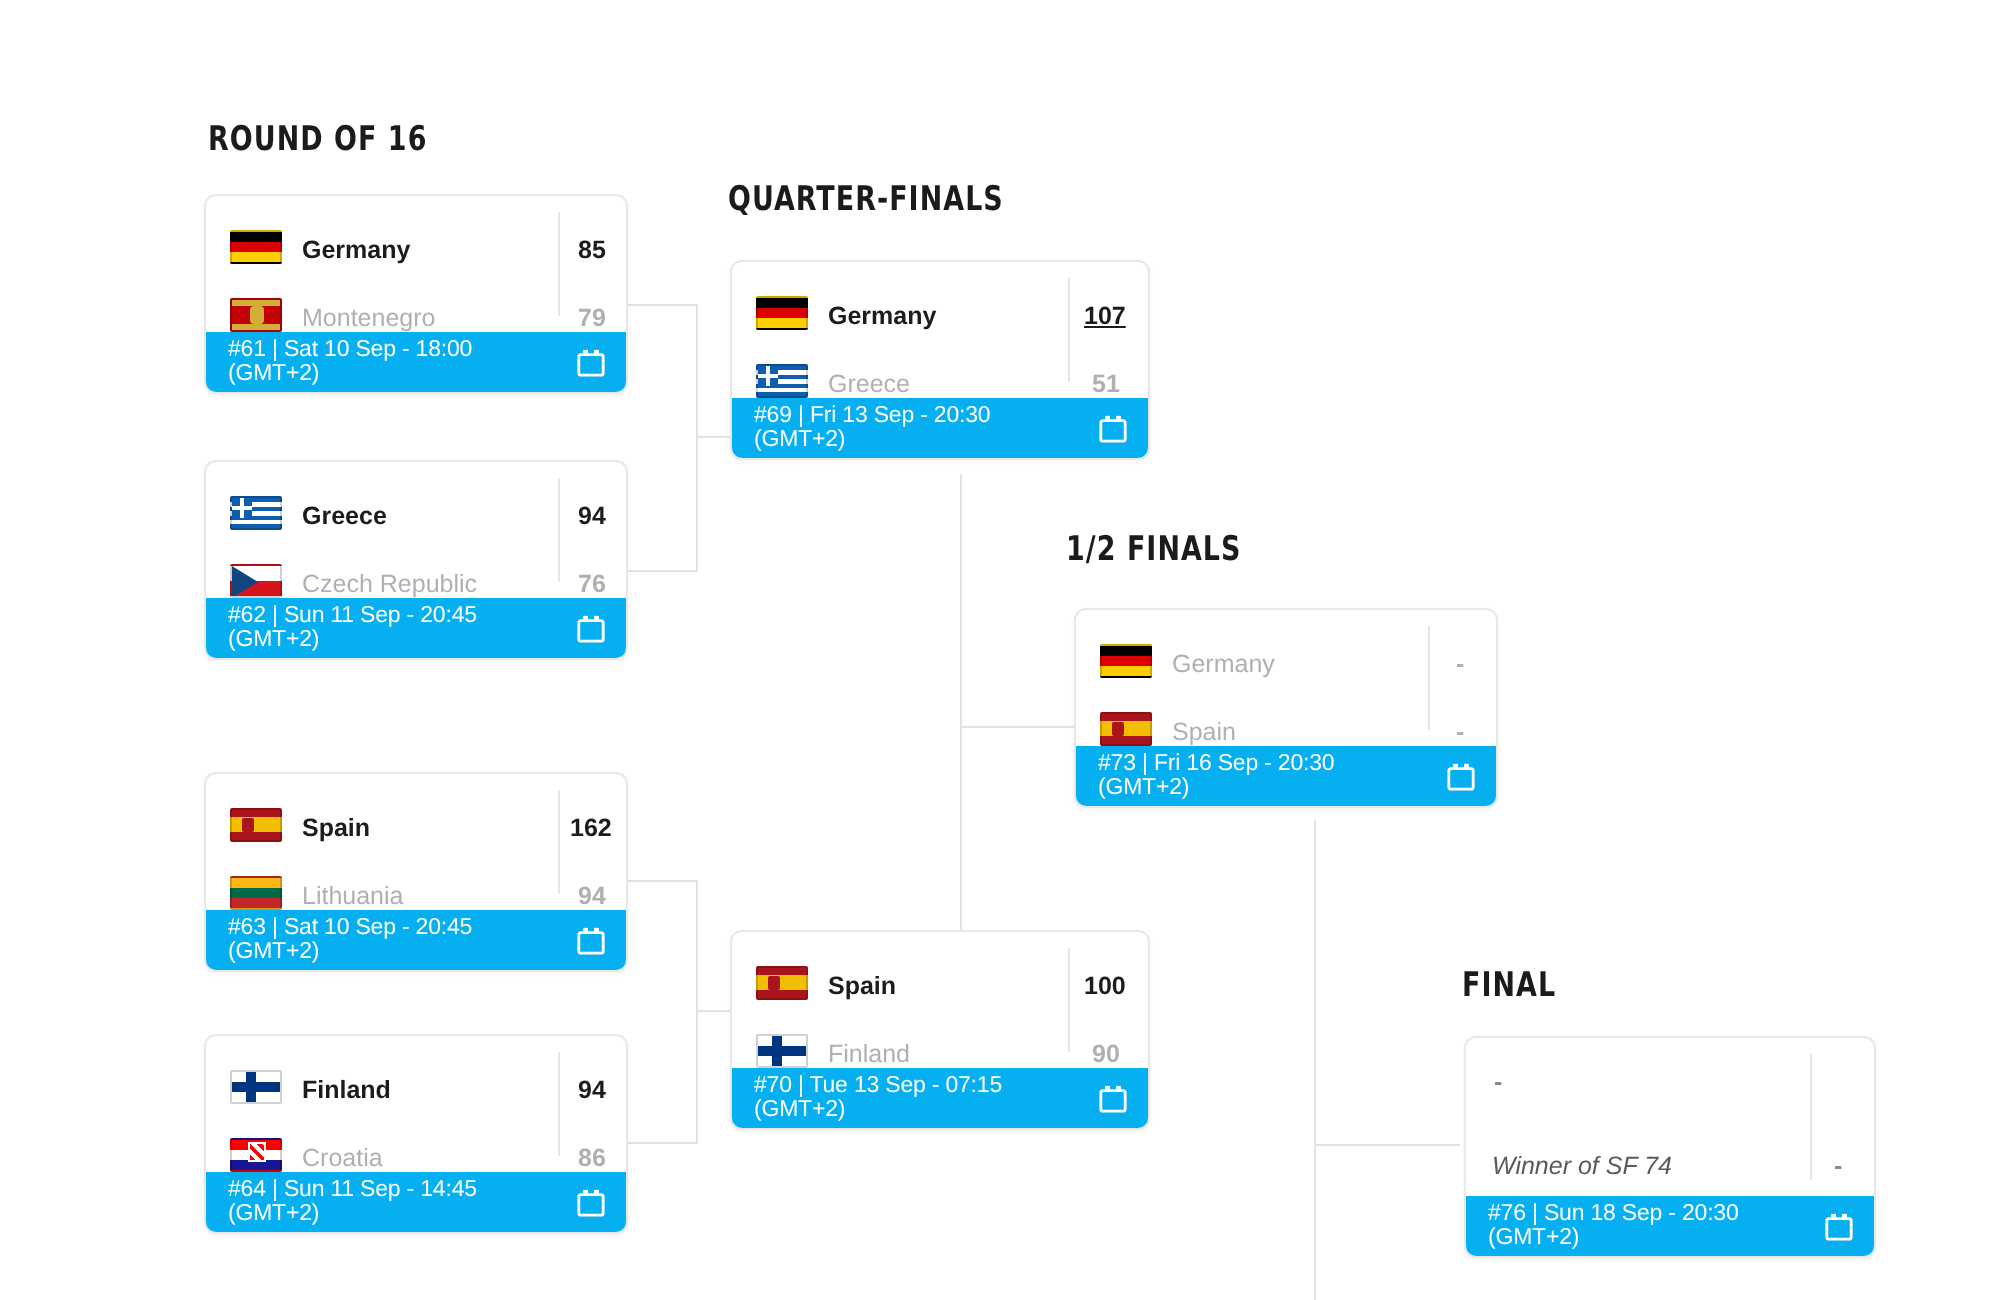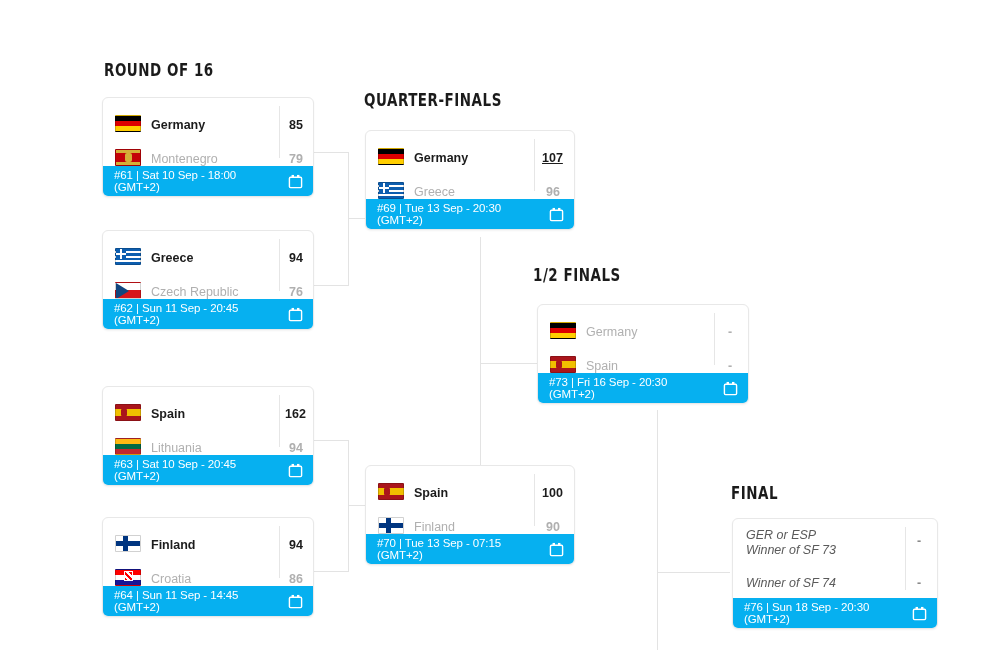--- a/index.html
+++ b/index.html
@@ -278,26 +278,26 @@
       <div class="row">
         <div class="flagbox f-de"></div>
         <div class="team win">Germany</div>
         <div class="score win" style="width:40px;padding-left:8px;text-decoration:underline;">107</div>
       </div>
       <div class="row">
         <div class="flagbox f-gr">
             <i class="cant"></i>
           </div>
         <div class="team">Greece</div>
-        <div class="score" style="width:40px;padding-left:12px;">96</div>
-      </div>
-    </div>
-    <div class="footer">
-      <div class="ftext">
-        <span>#69 | Tue 13 Sep - 20:30</span>
+        <div class="score" style="width:40px;padding-left:12px;">51</div>
+      </div>
+    </div>
+    <div class="footer">
+      <div class="ftext">
+        <span>#69 | Fri 13 Sep - 20:30</span>
         <span class="l2">(GMT+2)</span>
       </div>
       <svg class="cal" viewBox="0 0 16 16">
         <rect x="1.5" y="3.5" width="13" height="11" rx="1.2" fill="none" stroke="#fff" stroke-width="1.5"></rect>
         <rect x="3.8" y="1" width="2.6" height="3" fill="#fff"></rect>
         <rect x="9.6" y="1" width="2.6" height="3" fill="#fff"></rect>
       </svg>
     </div>
   </div>
 
@@ -356,24 +356,20 @@
         <rect x="3.8" y="1" width="2.6" height="3" fill="#fff"></rect>
         <rect x="9.6" y="1" width="2.6" height="3" fill="#fff"></rect>
       </svg>
     </div>
   </div>
 
   <div class="match" style="left:732px;top:518px;width:206px;">
     <div class="rows">
       <div class="divider" style="left:172px;"></div>
       <div class="row ph" style="height:45px;padding-top:9px;">
-        <div class="phtext">
-          <span>GER or ESP</span>
-          <span class="sub">Winner of SF 73</span>
-        </div>
         <div class="score" style="width:34px;padding-left:14px;padding-top:6px;color:#8a8a8a;">-</div>
       </div>
       <div class="row ph" style="height:34px;padding-top:12px;gap:40px;">
         <div class="phtext">
           <span>Winner of SF 74</span>
         </div>
         <div class="score" style="width:34px;padding-left:14px;color:#8a8a8a;">-</div>
       </div>
     </div>
     <div class="footer">

